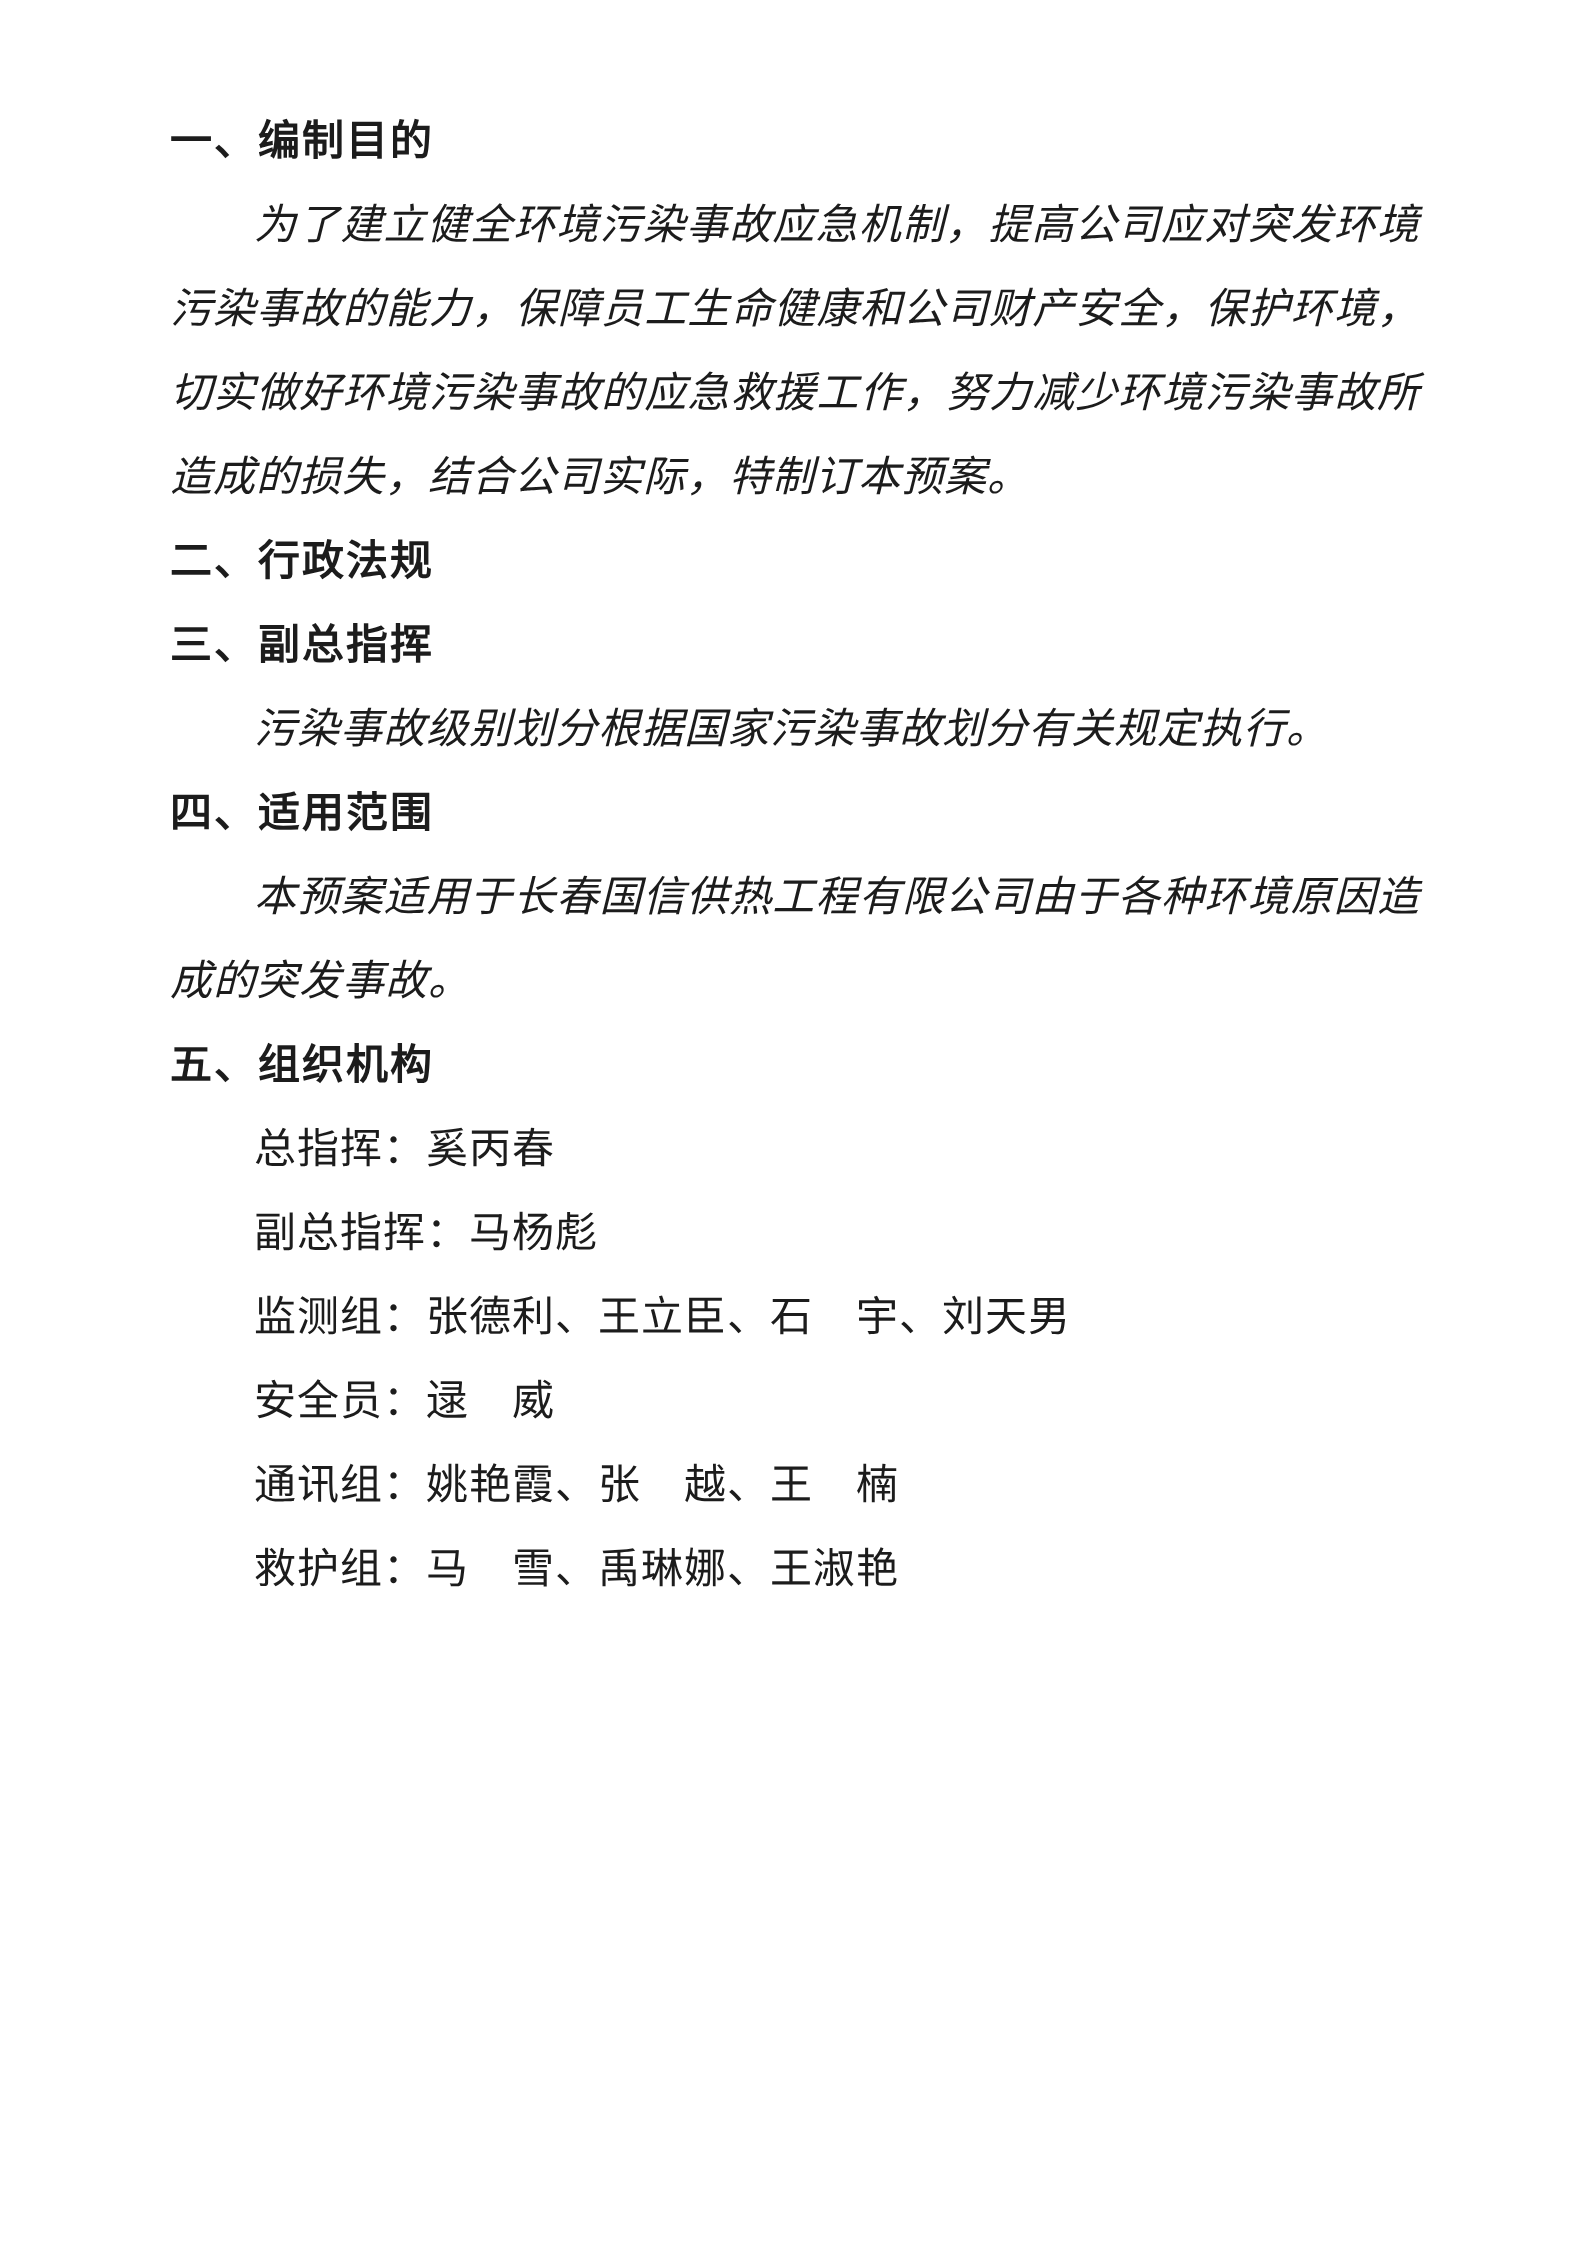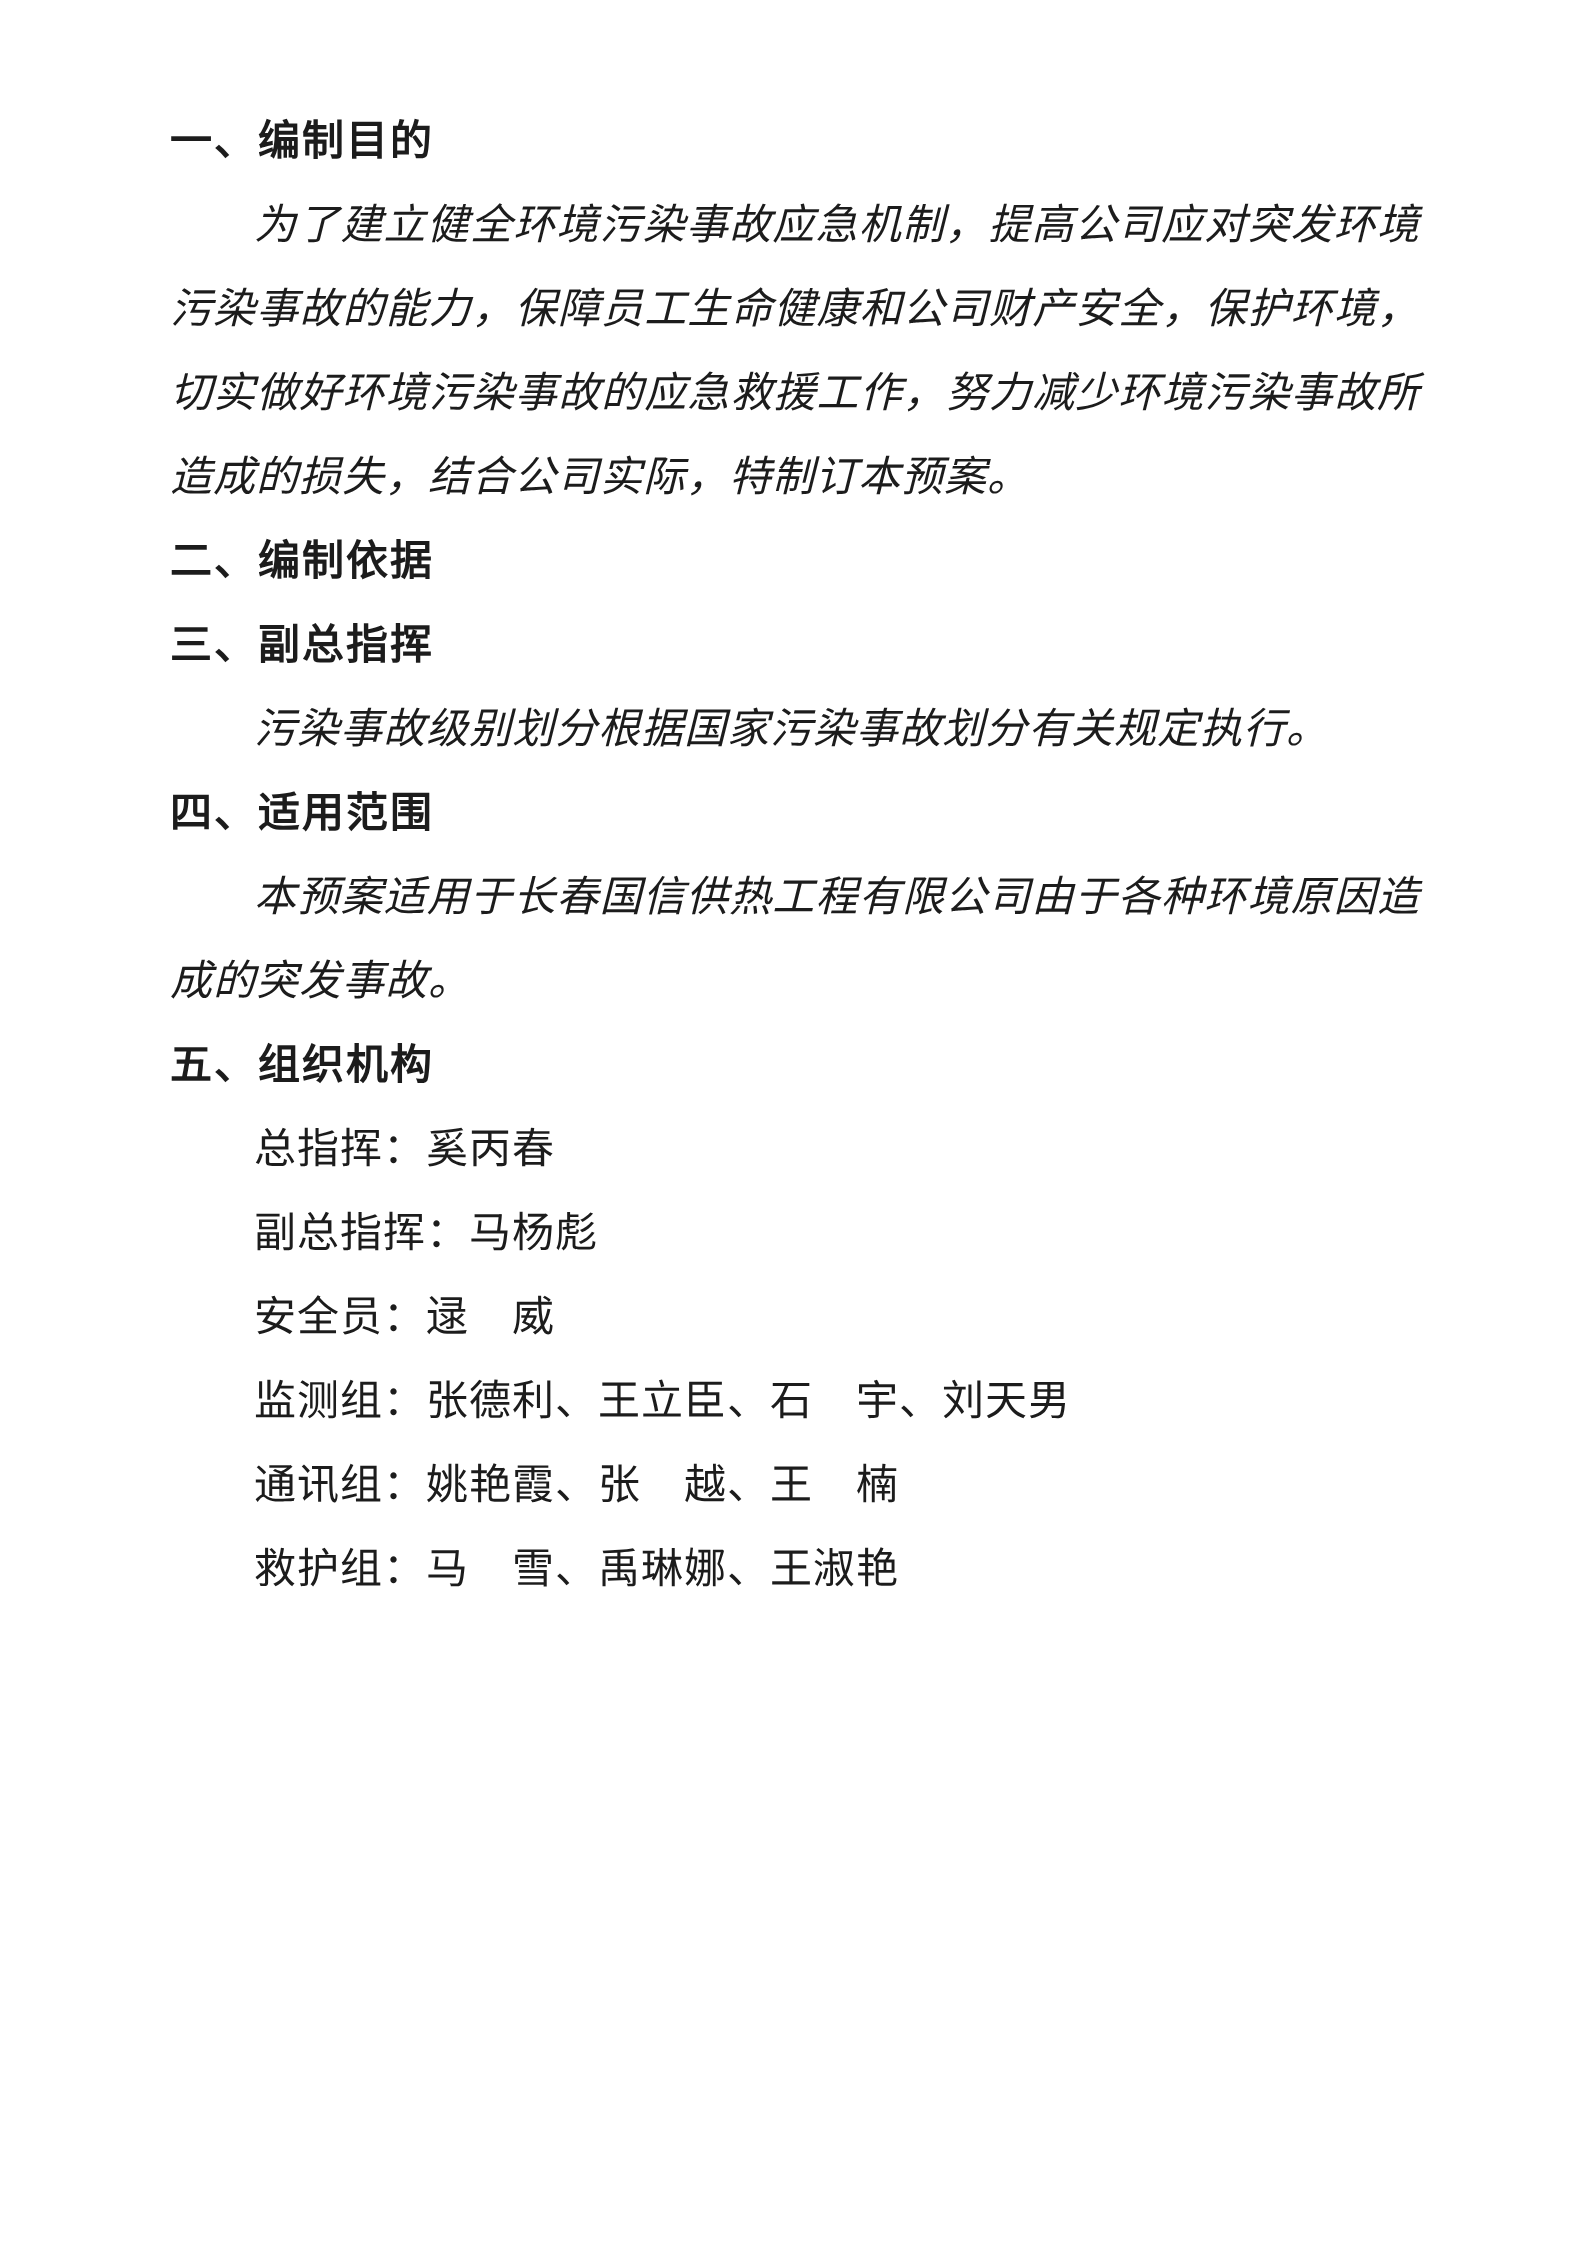--- a/index.html
+++ b/index.html
@@ -46,31 +46,31 @@
   }
 </style>
 </head>
 <body>
 
 <div class="page">
 
   <h2 class="section-heading">一、编制目的</h2>
   <p class="para">为了建立健全环境污染事故应急机制，提高公司应对突发环境污染事故的能力，保障员工生命健康和公司财产安全，保护环境，切实做好环境污染事故的应急救援工作，努力减少环境污染事故所造成的损失，结合公司实际，特制订本预案。</p>
 
-  <h2 class="section-heading">二、编制依据</h2>
+  <h2 class="section-heading">二、行政法规</h2>
 
   <h2 class="section-heading">三、副总指挥</h2>
   <p class="para">污染事故级别划分根据国家污染事故划分有关规定执行。</p>
 
   <h2 class="section-heading">四、适用范围</h2>
   <p class="para">本预案适用于长春国信供热工程有限公司由于各种环境原因造成的突发事故。</p>
 
   <h2 class="section-heading">五、组织机构</h2>
   <div class="org-list">
     <p class="org-line">总指挥：奚丙春</p>
     <p class="org-line">副总指挥：马杨彪</p>
+    <p class="org-line">监测组：张德利、王立臣、石　宇、刘天男</p>
     <p class="org-line">安全员：逯　威</p>
-    <p class="org-line">监测组：张德利、王立臣、石　宇、刘天男</p>
     <p class="org-line">通讯组：姚艳霞、张　越、王　楠</p>
     <p class="org-line">救护组：马　雪、禹琳娜、王淑艳</p>
   </div>
 
 </div>
 
 </body></html>

